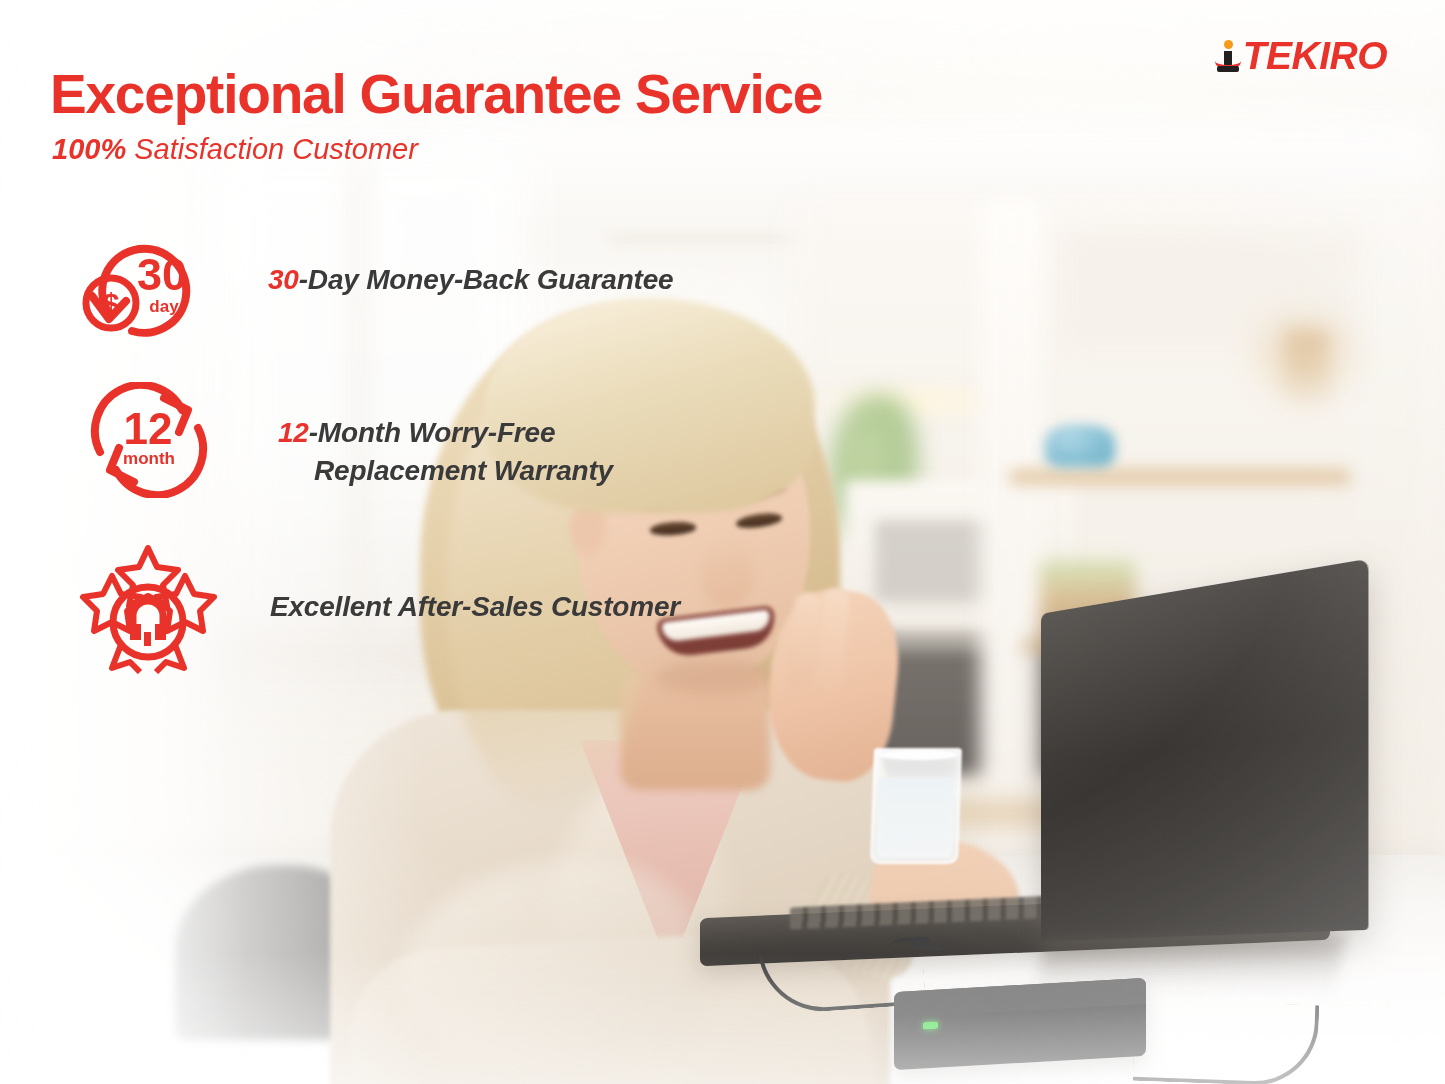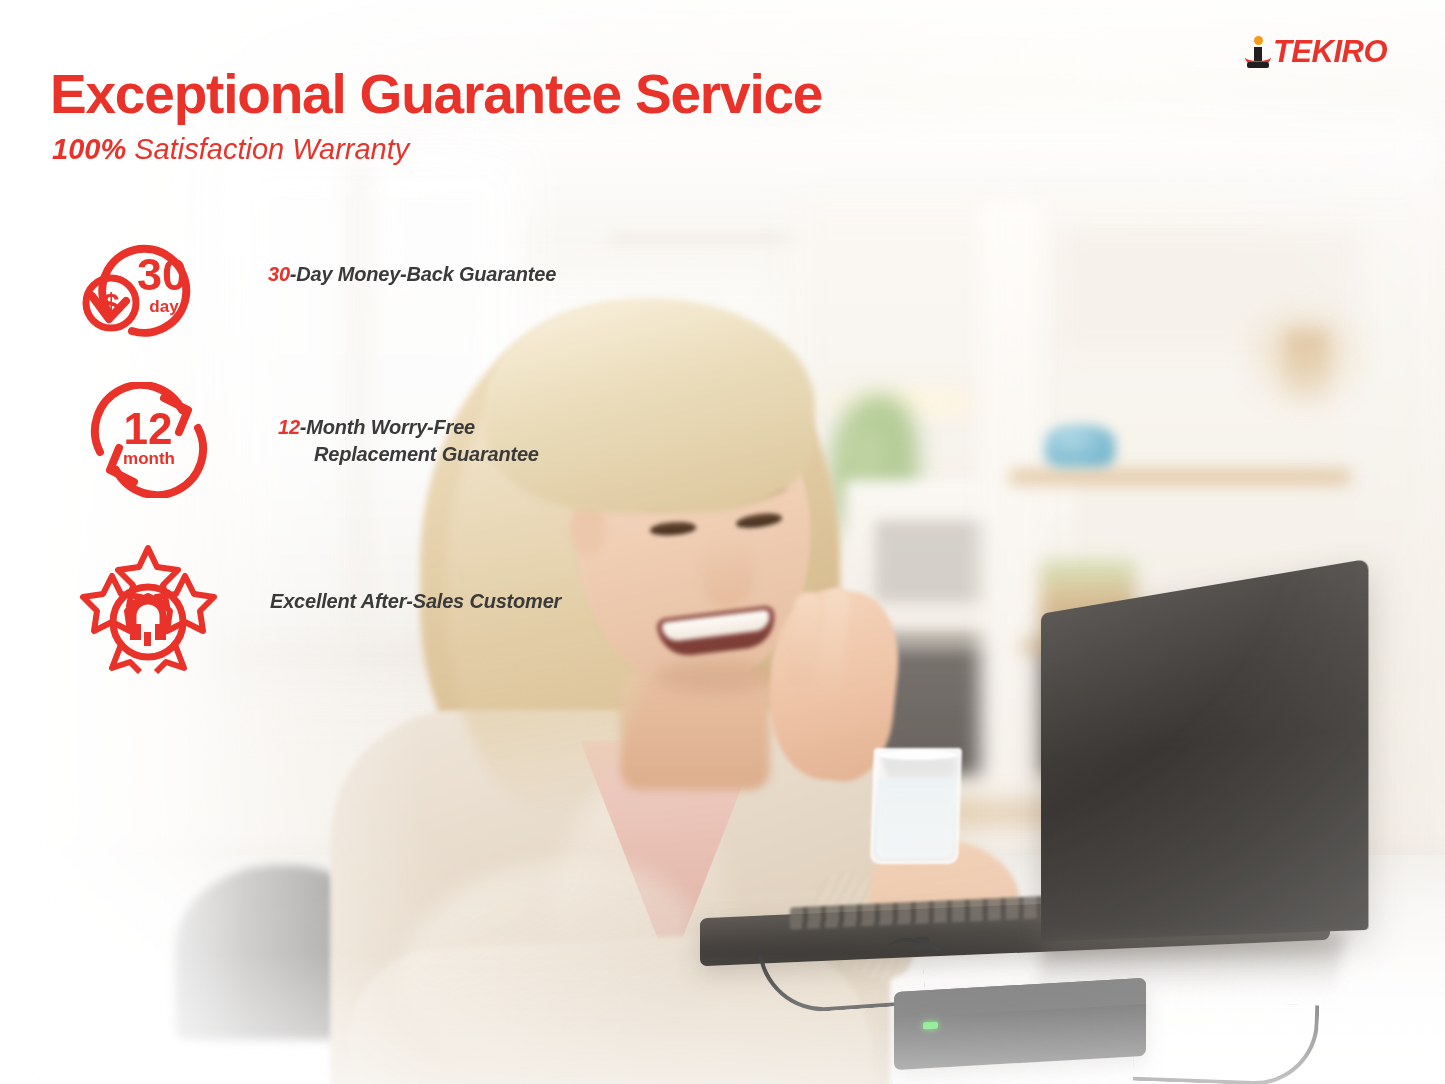--- a/index.html
+++ b/index.html
@@ -440,21 +440,21 @@
   .logo-base {
     position: absolute; left: 2px; bottom: 0; width: 22px; height: 6px;
     background: #231f20; border-radius: 2px;
   }
   .logo-swoosh {
     position: absolute; left: 0; top: 12px; width: 26px; height: 13px;
     border-bottom: 5px solid #E8322A;
     border-radius: 0 0 50% 50%;
   }
   .logo-text {
-    font-size: 31px; font-weight: 700; font-style: italic;
+    font-size: 39px; font-weight: 700; font-style: italic;
     color: #E8322A; letter-spacing: -0.5px;
     font-family: "Liberation Sans", sans-serif;
   }
 
   .headline {
     position: absolute; left: 50px; top: 66px;
     font-size: 55px; font-weight: 700; color: #E8322A;
     letter-spacing: -1.2px; line-height: 1.05;
     white-space: nowrap;
   }
@@ -465,21 +465,21 @@
   }
   .subheadline b { font-weight: 700; }
   .subheadline span.light { font-weight: 400; }
 
   .feature {
     position: absolute;
     display: flex; align-items: flex-start;
   }
   .feature-icon { position: relative; flex: 0 0 auto; }
   .feature-text {
-    font-size: 20px; font-weight: 700; font-style: italic;
+    font-size: 28px; font-weight: 700; font-style: italic;
     color: #3A3A3A; line-height: 1.35; letter-spacing: -0.2px;
     white-space: nowrap;
   }
   .feature-text em { font-style: italic; font-weight: 700; color: #E8322A; }
   .feature-text .line2 { display: block; padding-left: 36px; }
 
   .f1 { left: 80px; top: 228px; }
   .f2 { left: 84px; top: 382px; }
   .f3 { left: 78px; top: 540px; }
 
@@ -581,21 +581,21 @@
         <div class="logo-dot"></div>
         <div class="logo-stem"></div>
         <div class="logo-swoosh"></div>
         <div class="logo-base"></div>
       </div>
       <div class="logo-text">TEKIRO</div>
     </div>
 
     <div class="headline">Exceptional Guarantee Service</div>
 
-    <div class="subheadline"><b>100%</b><span class="light"> Satisfaction Warranty</span></div>
+    <div class="subheadline"><b>100%</b><span class="light"> Satisfaction Customer</span></div>
 
     <div class="feature f1">
       <div class="feature-icon">
         <svg width="140" height="120" viewBox="0 0 140 120">
           <path d="M 28 84 A 42 42 0 1 1 52 103" fill="none" stroke="#E8322A" stroke-width="8" stroke-linecap="round"></path>
           <path d="M 12 68 L 29 91 L 46 73" fill="none" stroke="#E8322A" stroke-width="8" stroke-linecap="round" stroke-linejoin="round"></path>
           <circle cx="31" cy="75" r="25" fill="none" stroke="#E8322A" stroke-width="7"></circle>
           <text x="31" y="86" font-family="Liberation Sans, sans-serif" font-size="30" font-weight="700" fill="#E8322A" text-anchor="middle">$</text>
           <text x="82" y="62" font-family="Liberation Sans, sans-serif" font-size="45" font-weight="700" fill="#E8322A" text-anchor="middle">30</text>
           <text x="84" y="84" font-family="Liberation Sans, sans-serif" font-size="17" font-weight="700" fill="#E8322A" text-anchor="middle">day</text>
@@ -608,21 +608,21 @@
       <div class="feature-icon">
         <svg width="130" height="116" viewBox="0 0 130 116">
           <path d="M 16 70 A 46 46 0 0 1 98 28" fill="none" stroke="#E8322A" stroke-width="8" stroke-linecap="round"></path>
           <path d="M 80 16 L 104 28 L 95 50" fill="none" stroke="#E8322A" stroke-width="8" stroke-linecap="round" stroke-linejoin="round"></path>
           <path d="M 114 46 A 46 46 0 0 1 32 88" fill="none" stroke="#E8322A" stroke-width="8" stroke-linecap="round"></path>
           <path d="M 50 100 L 26 88 L 35 66" fill="none" stroke="#E8322A" stroke-width="8" stroke-linecap="round" stroke-linejoin="round"></path>
           <text x="64" y="62" font-family="Liberation Sans, sans-serif" font-size="44" font-weight="700" fill="#E8322A" text-anchor="middle">12</text>
           <text x="65" y="82" font-family="Liberation Sans, sans-serif" font-size="17" font-weight="700" fill="#E8322A" text-anchor="middle">month</text>
         </svg>
       </div>
-      <div class="feature-text"><em>12</em><span>-Month Worry-Free</span><span class="line2">Replacement Guarantee</span></div>
+      <div class="feature-text"><em>12</em><span>-Month Worry-Free</span><span class="line2">Replacement Warranty</span></div>
     </div>
 
     <div class="feature f3">
       <div class="feature-icon">
         <svg width="140" height="134" viewBox="0 0 140 134">
           <path d="M 70 8 L 79 27 L 100 30 L 85 45 L 89 66 L 70 56 L 51 66 L 55 45 L 40 30 L 61 27 Z" fill="none" stroke="#E8322A" stroke-width="6" stroke-linejoin="round"></path>
           <path d="M 20 36 L 29 54 L 49 57 L 35 71 L 38 91 L 20 82 L 2 91 L 5 71 L -9 57 L 11 54 Z" fill="none" stroke="#E8322A" stroke-width="6" stroke-linejoin="round" transform="translate(14,0)"></path>
           <path d="M 20 36 L 29 54 L 49 57 L 35 71 L 38 91 L 20 82 L 2 91 L 5 71 L -9 57 L 11 54 Z" fill="none" stroke="#E8322A" stroke-width="6" stroke-linejoin="round" transform="translate(87,0)"></path>
           <path d="M 44 102 L 34 128 L 52 122 L 62 132" fill="none" stroke="#E8322A" stroke-width="6" stroke-linejoin="round"></path>
           <path d="M 96 102 L 106 128 L 88 122 L 78 132" fill="none" stroke="#E8322A" stroke-width="6" stroke-linejoin="round"></path>

